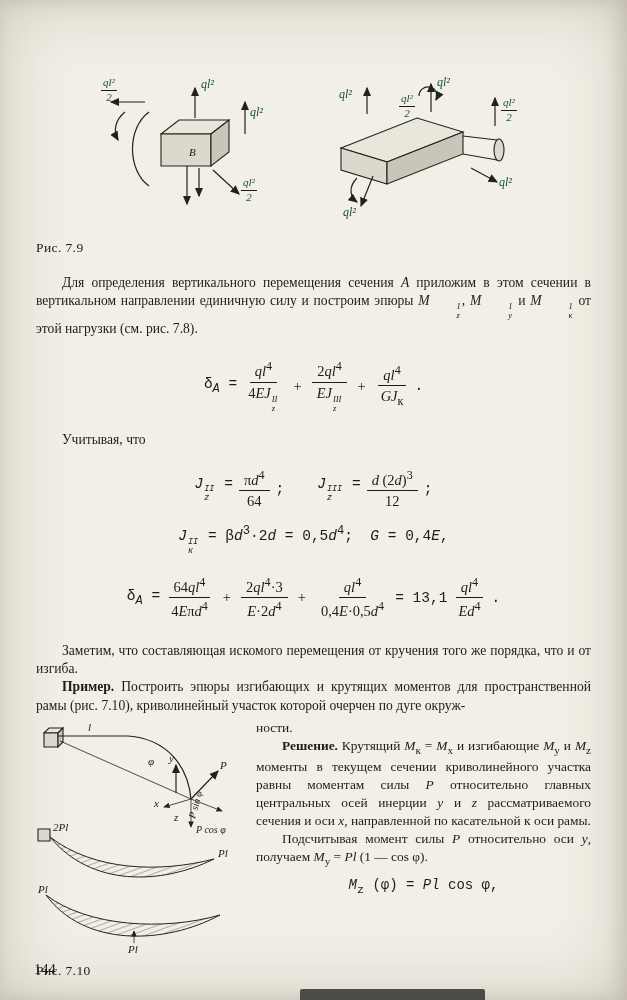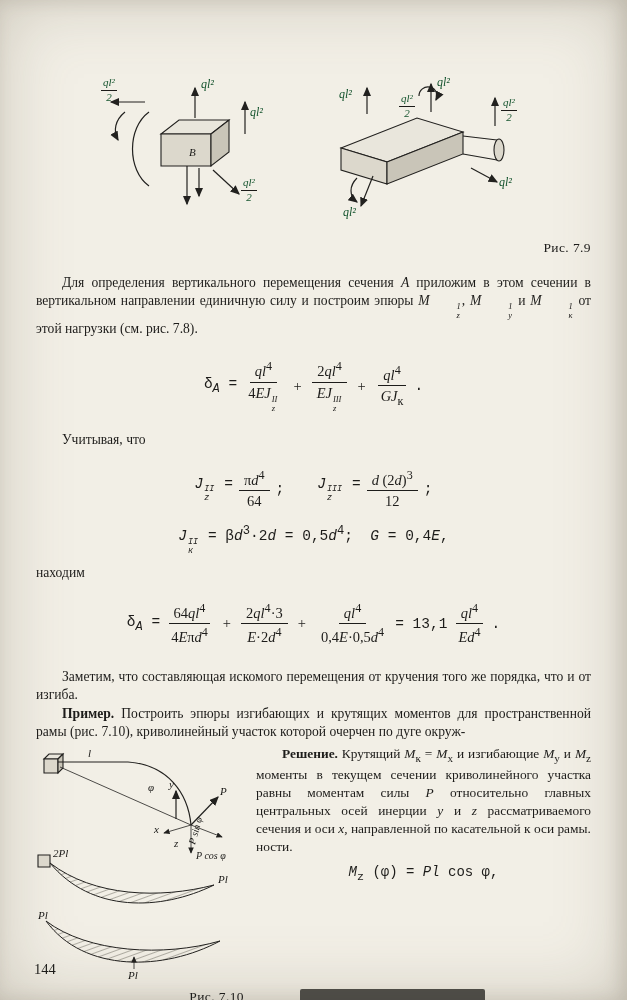--- a/index.html
+++ b/index.html
@@ -6,21 +6,21 @@
   .page{
     position:relative;width:627px;height:1000px;margin:0 auto;overflow:hidden;
     background:#f2efe6;
     box-shadow:inset 0 0 70px rgba(110,100,80,.28), inset -6px 0 18px rgba(90,80,60,.18);
     font-family:"Liberation Serif","DejaVu Serif",serif;
     color:#1d1c1a;
   }
   .content{padding:0 36px;}
   .fig79-row{display:flex;justify-content:center;align-items:flex-start;gap:34px;padding-top:76px;}
   .figbox{position:relative;}
-  .caption{text-align:right;font-size:13.5px;margin-top:12px;letter-spacing:.4px;}
+  .caption{text-align:left;font-size:13.5px;margin-top:12px;letter-spacing:.4px;}
   .para{margin:0;font-size:13.6px;line-height:1.35;text-align:justify;text-indent:26px;}
   .noindent{text-indent:0;}
   .mt18{margin-top:18px;} .mt6{margin-top:6px;}
   .formula{display:flex;justify-content:center;align-items:center;font-size:14.5px;margin:12px 0;white-space:nowrap;}
   .formula .op{margin:0 7px;}
   .formula .fpart{margin:0 3px;font-family:Liberation Mono, monospace;}
   .formula .sp{margin-left:30px;}
   .frac{display:inline-flex;flex-direction:column;align-items:center;vertical-align:middle;margin:8px 3px;}
   .frac .num{padding:0 5px 2px;border-bottom:1.2px solid #1d1c1a;line-height:1.15;}
   .frac .den{padding:2px 5px 0;line-height:1.15;}
@@ -191,21 +191,20 @@
       <span class="fpart">;</span>
     </div>
 
     <div class="formula" style="margin:6px 0 8px;">
       <span class="fpart"><i>J</i><span class="ss">
             <span>II</span>
             <span>к</span>
           </span> = β<i>d</i><sup>3</sup>·2<i>d</i> = 0,5<i>d</i><sup>4</sup>;&nbsp;&nbsp;<i>G</i> = 0,4<i>E</i>,</span>
     </div>
 
-    <p class="para noindent">находим</p>
 
     <div class="formula" style="margin:12px 0 14px;">
       <span class="fpart">δ<sub><i>A</i></sub> =</span>
       <span class="frac">
           <span class="num">64<i>ql</i><sup>4</sup></span>
           <span class="den">4<i>E</i>π<i>d</i><sup>4</sup></span>
         </span>
       <span class="op">+</span>
       <span class="frac">
           <span class="num">2<i>ql</i><sup>4</sup>·3</span>
@@ -267,22 +266,23 @@
 
           <path d="M10,176 C48,228 128,226 184,196 C128,212 52,208 10,176 Z" fill="url(#hatch)" stroke="#22211f" stroke-width="1"></path>
           <line class="thin" x1="98" y1="224" x2="98" y2="212" marker-end="url(#ah3)"></line>
           <text class="svglab" x="2" y="174">Pl</text>
           <text class="svglab" x="92" y="234">Pl</text>
         </svg>
         <div class="caption" style="margin-top:8px;">Рис. 7.10</div>
       </div>
 
       <div class="col-right">
+        <p class="para noindent">ности.</p>
         <p class="para"><b>Решение.</b> Крутящий <i>M</i><sub>к</sub> = <i>M</i><sub>x</sub> и изгибающие <i>M</i><sub>y</sub> и <i>M</i><sub>z</sub> моменты в текущем сечении криволинейного участка равны моментам силы <i>P</i> относительно главных центральных осей инерции <i>y</i> и <i>z</i> рассматриваемого сечения и оси <i>x</i>, направленной по касательной к оси рамы.</p>
-        <p class="para noindent">ности.</p>
+        <p class="para">Подсчитывая момент силы <i>P</i> относительно оси <i>y</i>, получаем <i>M</i><sub>y</sub> = <i>Pl</i> (1 — cos φ).</p>
         <div class="formula">
           <span class="fpart"><i>M</i><sub>z</sub> (φ) = <i>Pl</i> cos φ,</span>
         </div>
 
       </div>
     </div>
 
   </div>
 
   <div class="page-number">144</div>

